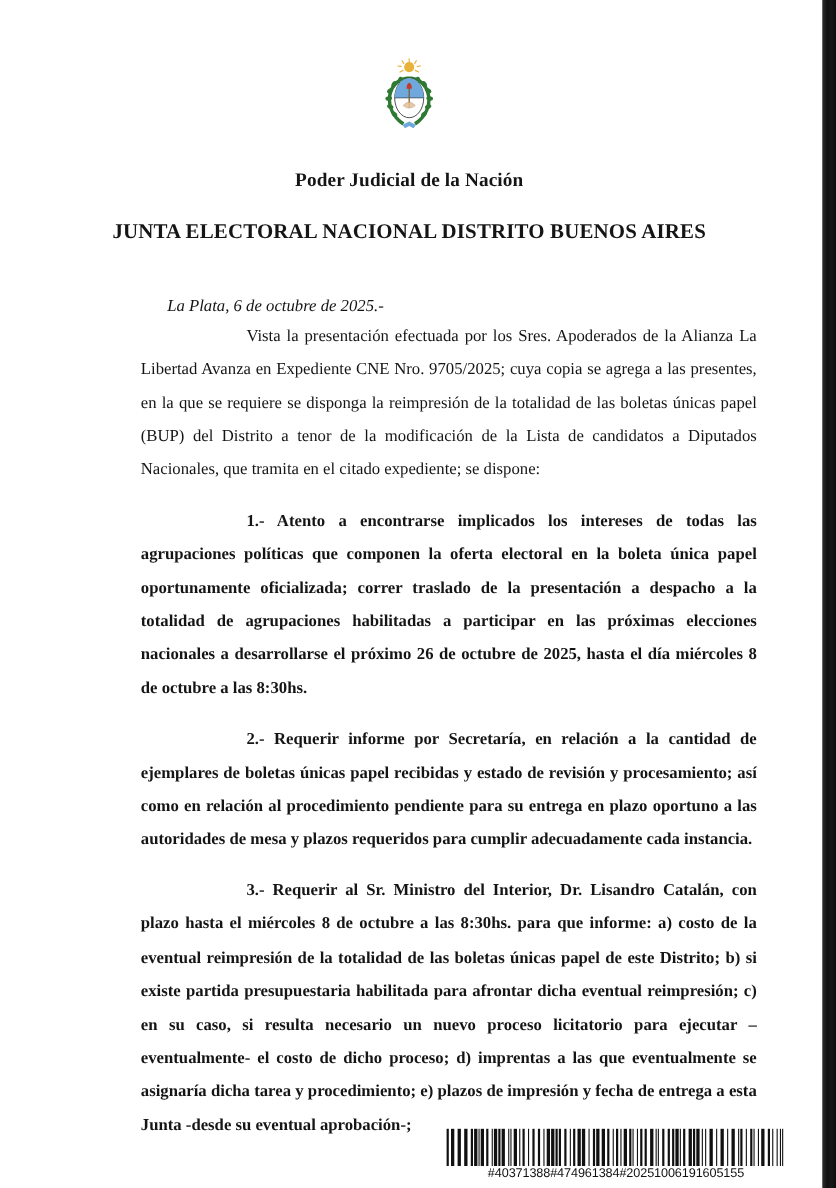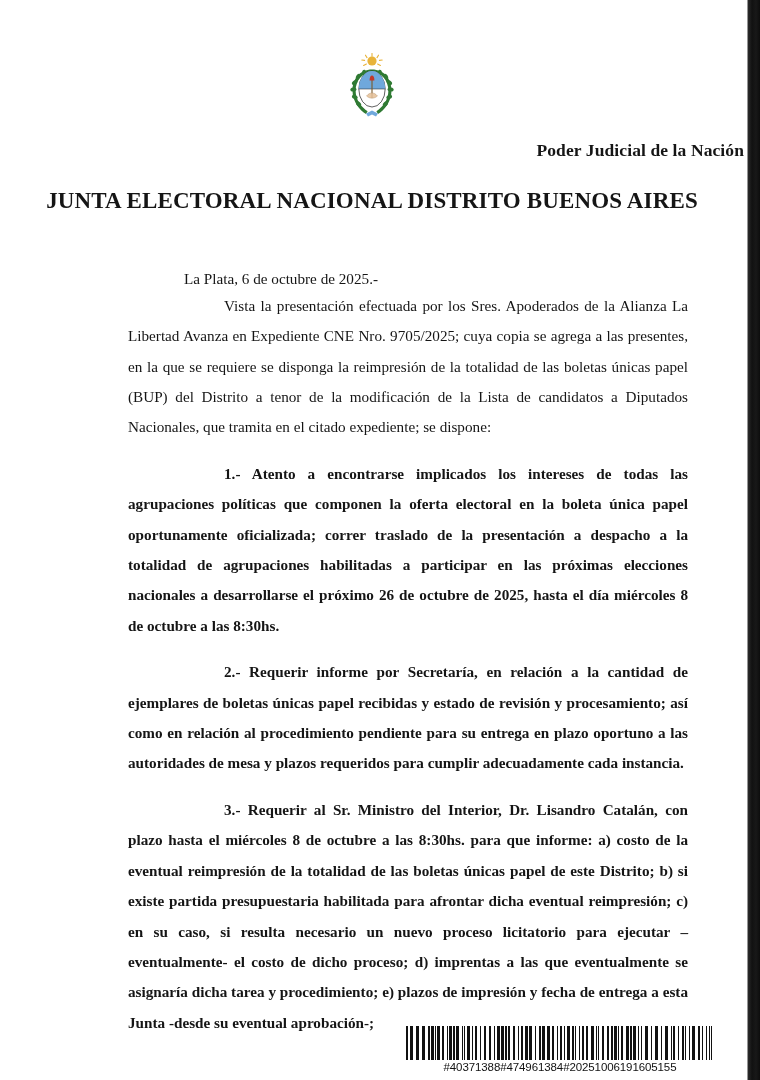--- a/index.html
+++ b/index.html
@@ -54,43 +54,43 @@
     position: absolute;
     top: 140px;
     left: 0;
     right: 16px;
     text-align: center;
   }
   .title-main {
     font-size: 17.5px;
     font-weight: bold;
     letter-spacing: 0.1px;
-    margin: 0;
+    margin: 13px;
     line-height: 1.2;
-    text-align: right;
   }
   .title-sub {
-    font-size: 23px;
+    font-size: 19px;
     font-weight: bold;
     letter-spacing: 0.15px;
     margin: 26px 0 0 0;
     line-height: 1.2;
   }
 
   
   .doc-body {
     position: absolute;
     top: 268px;
     left: 128px;
     width: 560px;
   }
   .dateline {
     font-size: 15.2px;
-    margin: 0 0 0 56px;
+    margin: 0 0 0 24px;
     line-height: 1.5;
+    font-style: italic;
   }
   .para {
     font-size: 15.2px;
     line-height: 30.4px;
     text-align: justify;
     text-justify: inter-word;
     margin: 0;
     text-indent: 96px;
     hyphens: none;
   }

